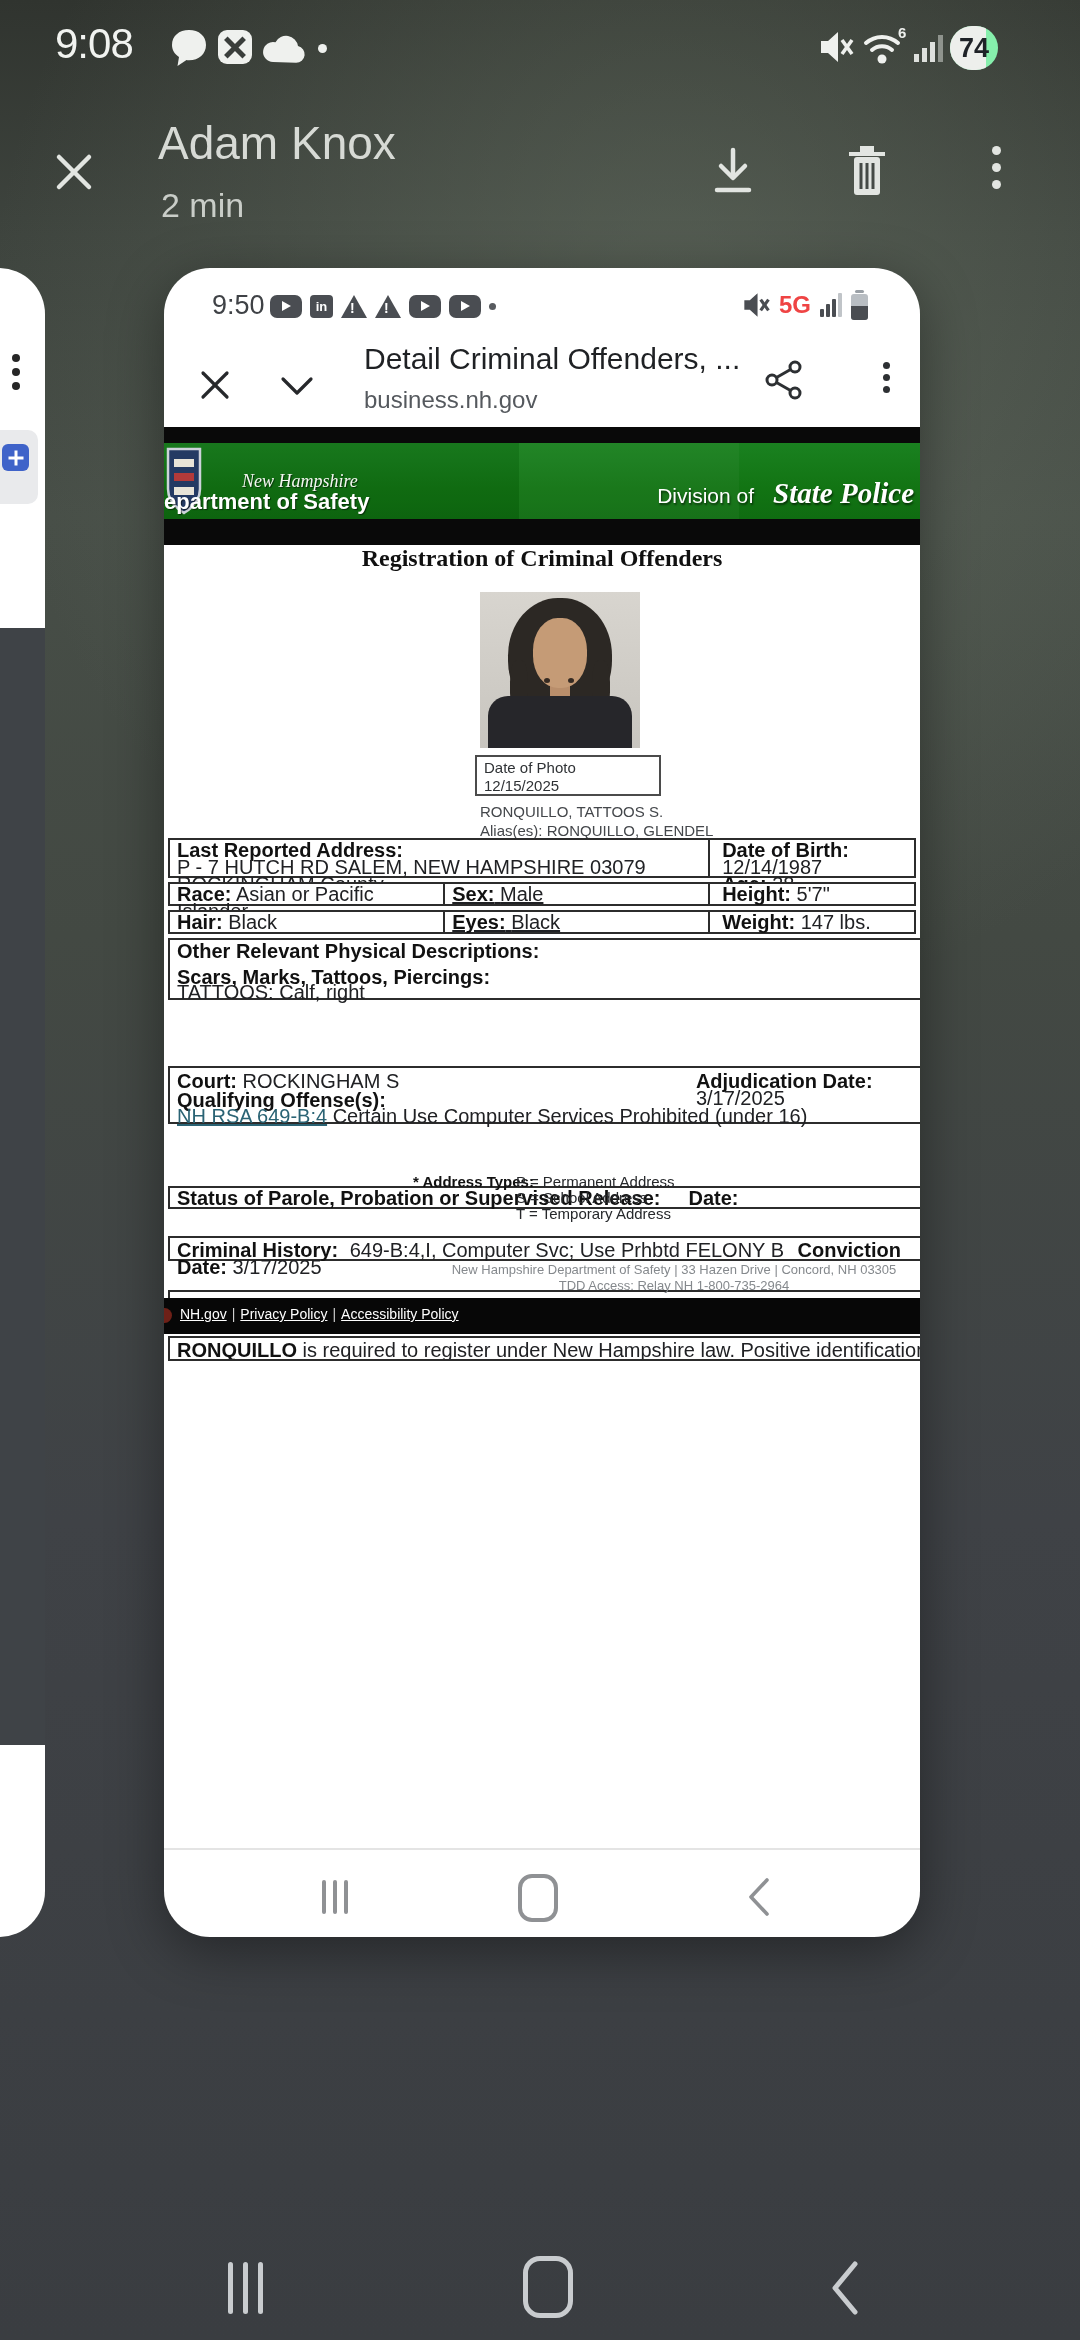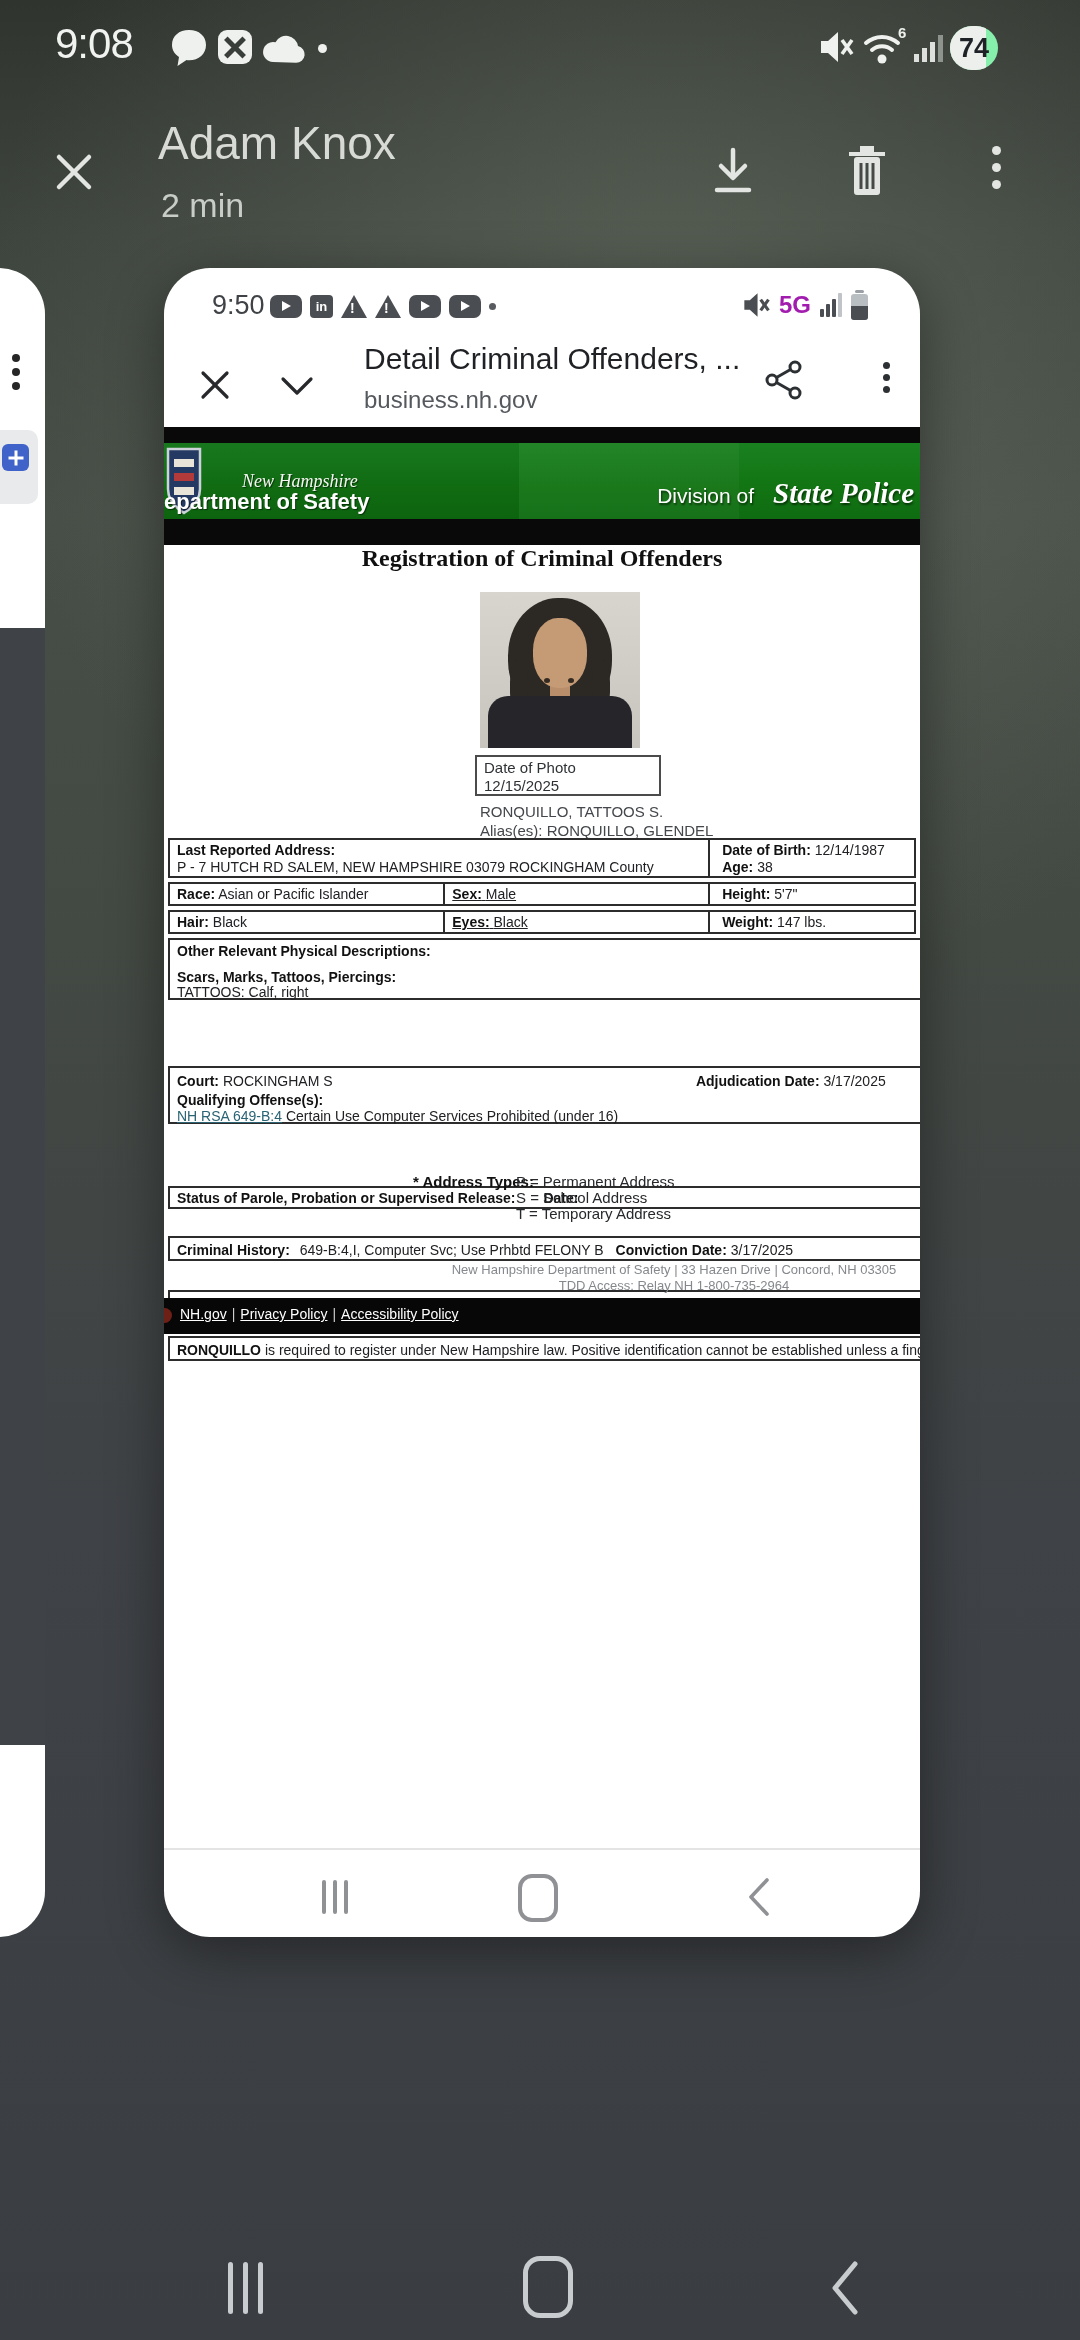--- a/index.html
+++ b/index.html
@@ -40,21 +40,21 @@
   .yt:after{content:"";position:absolute;left:12px;top:6px;border-left:9px solid #fff;
     border-top:5.5px solid transparent;border-bottom:5.5px solid transparent;}
   .li{width:23px;height:23px;background:#4a4d52;border-radius:4px;color:#fff;font-size:13px;
     font-weight:bold;display:flex;align-items:center;justify-content:center;}
   .li:after{content:"in";}
   .warn{width:0;height:0;border-left:13px solid transparent;border-right:13px solid transparent;
     border-bottom:23px solid #4a4d52;position:relative;}
   .warn:after{content:"!";position:absolute;left:-4px;top:5px;color:#fff;font-size:14px;font-weight:bold;}
   .sdot{width:7px;height:7px;border-radius:50%;background:#585b5f;}
   .i-right{right:52px;top:22px;display:flex;gap:9px;align-items:center;height:30px;}
-  .fiveg{font-size:24px;font-weight:bold;color:#a21caf;}
+  .fiveg{font-size:24px;font-weight:bold;color:#ef4444;}
   .bars{display:flex;align-items:flex-end;gap:2px;height:24px;}
   .bars i{width:4px;border-radius:1px;background:#4a4d52;display:block;}
   .ibatt{width:17px;height:30px;position:relative;}
   .ibatt .cap{position:absolute;left:4px;top:0;width:9px;height:3px;background:#9aa0a6;border-radius:2px;}
   .ibatt .bod{position:absolute;left:0;top:4px;width:17px;height:26px;background:#b9bec3;border-radius:3px;overflow:hidden;}
   .ibatt .chg{position:absolute;left:0;bottom:0;width:100%;height:14px;background:#4a4d52;}
   
   .b-title{left:200px;top:74px;width:396px;font-size:30px;color:#1f2124;white-space:nowrap;overflow:hidden;}
   .b-url{left:200px;top:118px;font-size:24px;color:#55595e;}
   .kebab-i{display:flex;flex-direction:column;gap:5px;}
@@ -81,21 +81,21 @@
   .lockR{position:absolute;left:112px;top:68px;width:18px;height:54px;border-radius:40%;background:#2c2824;}
   .neck{position:absolute;left:70px;top:88px;width:20px;height:20px;background:#b98e6b;}
   .face{position:absolute;left:53px;top:26px;width:54px;height:70px;border-radius:46%;background:#c59b76;}
   .eye{position:absolute;width:6px;height:5px;border-radius:50%;background:#352a22;top:60px;}
   .jacket{position:absolute;left:8px;top:104px;width:144px;height:52px;background:#26262a;border-radius:20px 20px 0 0;}
   .photobox{left:311px;top:487px;width:186px;height:41px;border:2px solid #4b4b4b;background:#fff;
     font-size:15px;line-height:18px;color:#2f3235;padding:2px 7px;}
   .pname{left:316px;top:534px;font-size:15px;line-height:19px;color:#44474b;}
   
   .t-row{left:4px;right:4px;border:2px solid #2c2c2c;background:#fff;display:flex;}
-  .cell{box-sizing:border-box;padding:2px 7px;font-size:14px;line-height:17px;color:#202124;}
+  .cell{box-sizing:border-box;padding:2px 7px;font-size:20px;line-height:17px;color:#202124;}
   .lbl{font-weight:bold;color:#111;}
   .cdiv{border-right:2px solid #2c2c2c;}
   .w1{width:37%;}.w2{width:35.6%;text-decoration:underline;}.w3{width:27.4%;padding-left:12px;}.wbig{width:72.6%;}
   .blockrow{display:block;position:relative;}
   .link{color:#2a6374;text-decoration:underline;}
   .addr-types{left:0;right:0;top:906px;font-size:15px;line-height:16px;color:#26282b;}
   .ret{left:0;right:0;top:966px;text-align:center;font-size:16px;}
   .agency{left:250px;top:994px;width:520px;text-align:center;font-size:13px;line-height:16px;color:#85898d;}
   .blackbar{left:0;right:0;top:1030px;height:36px;background:#070707;color:#fff;}
   .blackbar .links{position:absolute;left:16px;top:8px;font-size:14px;}

